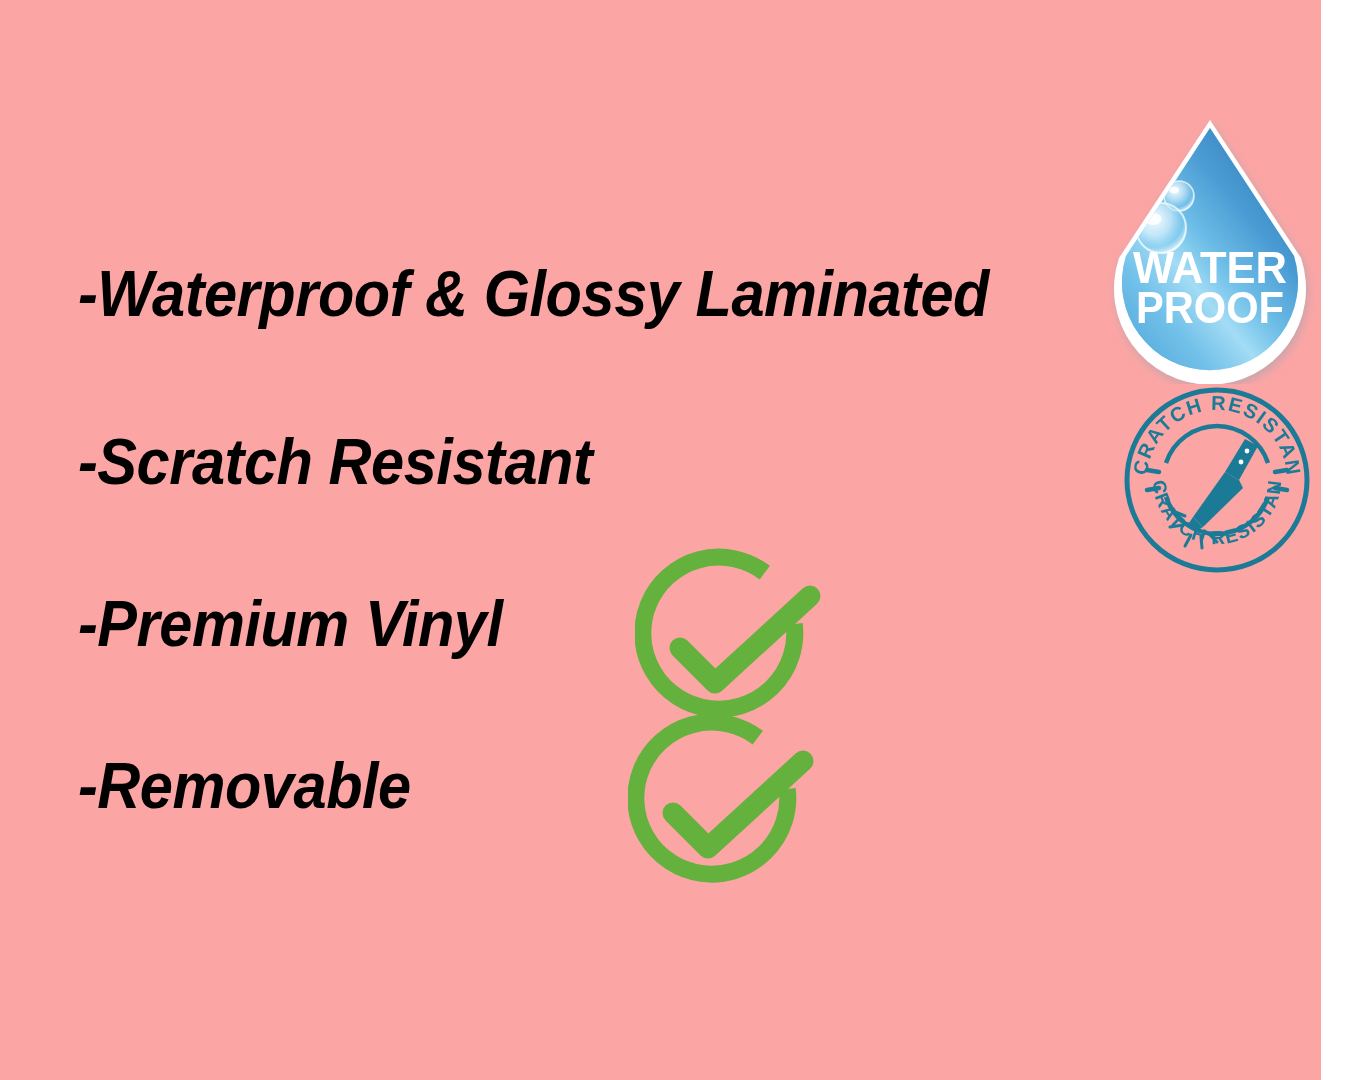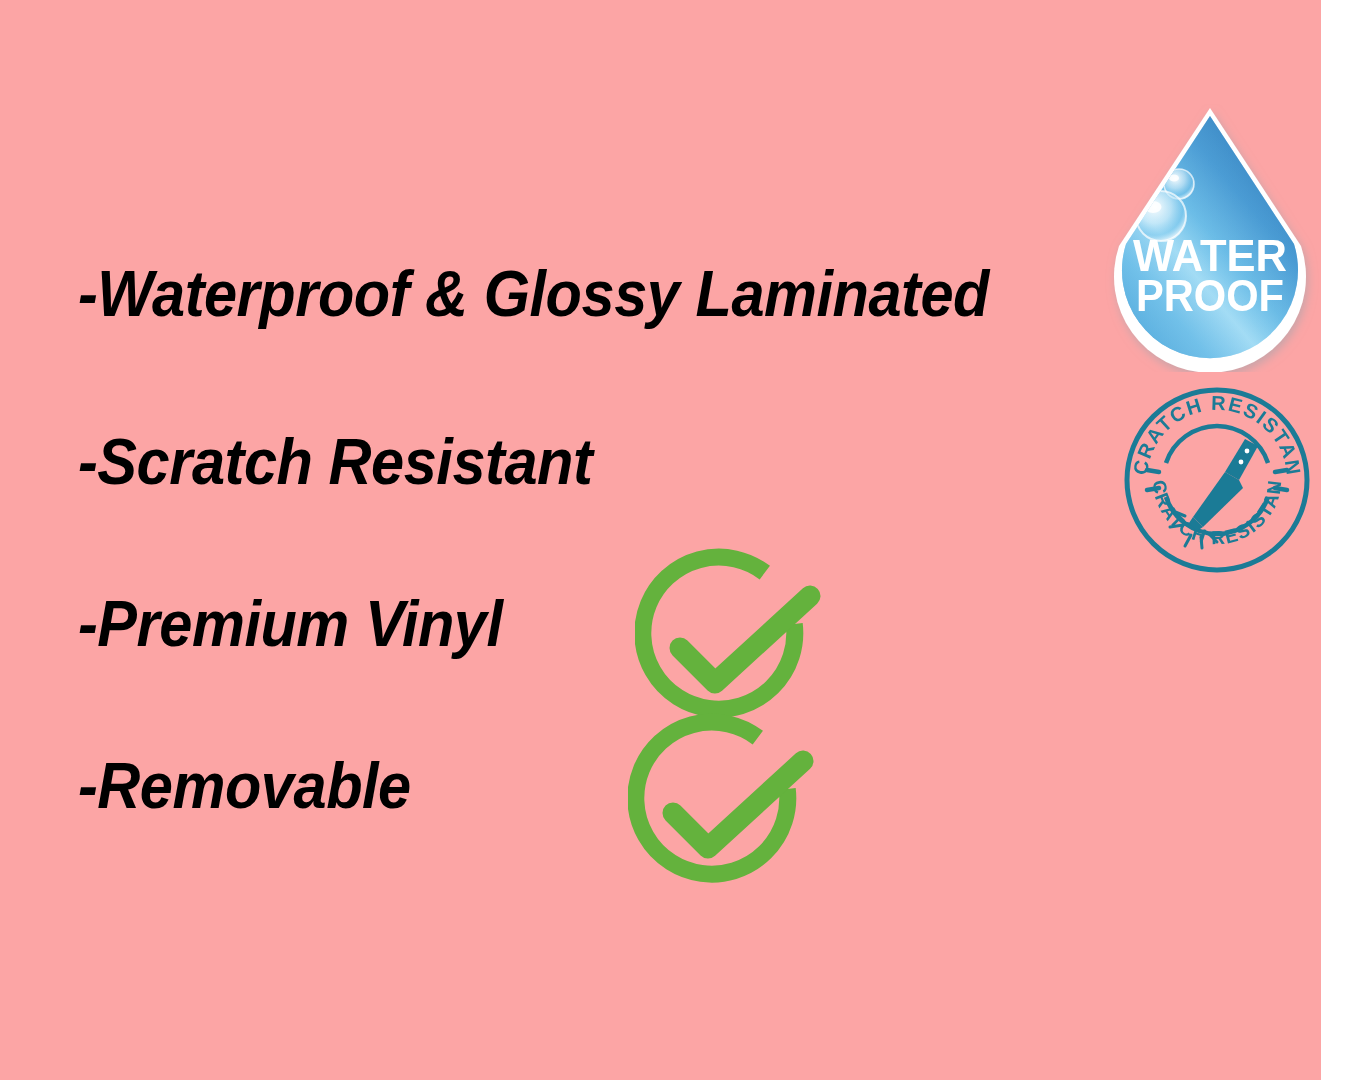--- a/index.html
+++ b/index.html
@@ -44,21 +44,21 @@
     width: 192px;
     height: 192px;
   }
   .check-icon.c1 { left: 635px; top: 545px; }
   .check-icon.c2 { left: 628px; top: 710px; }
 
   
   .droplet-badge {
     position: absolute;
     left: 1098px;
-    top: 104px;
+    top: 116px;
     width: 224px;
     height: 268px;
   }
 
   
   .scratch-badge {
     position: absolute;
     left: 1121px;
     top: 384px;
     width: 192px;

